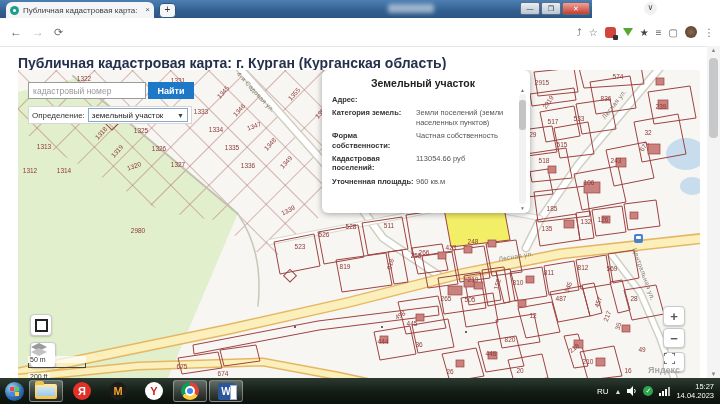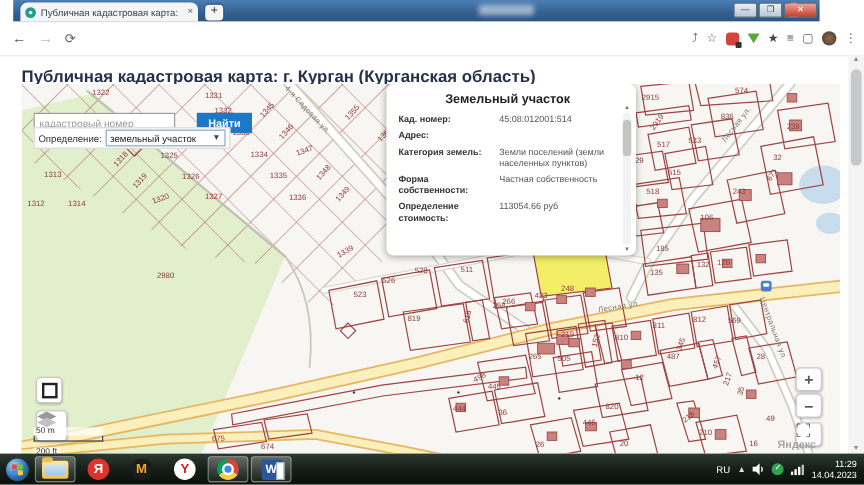--- a/index.html
+++ b/index.html
@@ -1,18 +1,18 @@
 <!DOCTYPE html>
 <html><head>
 <meta charset="utf-8">
 <style>
   html,body{margin:0;padding:0;}
   body{width:720px;height:404px;overflow:hidden;font-family:"Liberation Sans",sans-serif;background:#fff;position:relative;}
   
-  .titlebar{position:absolute;left:11px;top:0;width:672px;height:18px;background:linear-gradient(#4d7fb4,#336091 60%,#2b5684);display:flex;align-items:flex-end;text-decoration:underline;}
+  .titlebar{position:absolute;left:0;top:0;width:592px;height:18px;background:linear-gradient(#4d7fb4,#336091 60%,#2b5684);display:flex;align-items:flex-end;text-decoration:underline;}
   .tab{position:absolute;left:6px;top:2px;width:148px;height:16px;background:#f4f5f6;border-radius:6px 6px 0 0;display:flex;align-items:center;padding:0 4px;box-sizing:border-box;gap:4px;}
   .favicon{width:9px;height:9px;border-radius:50%;background:#1f9e8e;position:relative;flex:none;}
   .favicon:after{content:"";position:absolute;left:3px;top:3px;width:3px;height:3px;background:#fff;border-radius:50%;}
   .tabtitle{font-size:8px;color:#3c4043;white-space:nowrap;overflow:hidden;flex:1;}
   .tabclose{font-size:8px;color:#5f6368;flex:none;line-height:8px;}
   .newtab{position:absolute;left:159px;top:3px;width:15px;height:13px;background:#f4f5f6;border:1px solid #2b5684;border-radius:4px;font-size:10px;line-height:11px;text-align:center;color:#333;}
   .blurtext{position:absolute;left:388px;top:4px;width:46px;height:9px;background:rgba(255,255,255,.5);filter:blur(2px);border-radius:2px;}
   .chev-circle{position:absolute;left:644px;top:2px;width:13px;height:13px;background:#f1f1f1;border-radius:50%;color:#444;font-size:8px;text-align:center;line-height:12px;}
   .winbtns{position:absolute;right:2px;top:2px;display:flex;gap:1px;}
   .winbtn{width:20px;height:13px;background:linear-gradient(#e9eef3,#b9c6d2);border:1px solid #5a6f85;border-radius:2px;font-size:7px;line-height:12px;text-align:center;color:#243442;box-sizing:border-box;}
@@ -35,21 +35,21 @@
   
   .page-h1{position:absolute;left:18px;top:46px;font-size:14px;font-weight:600;color:#25304b;}
   
   .map{position:absolute;left:18px;top:70px;width:682px;height:308px;background:#f7f6f2;overflow:hidden;}
   .map svg{position:absolute;left:0;top:0;}
   .plabel{position:absolute;font-size:6.5px;color:#8d3a3a;white-space:nowrap;transform:translate(-50%,-50%);}
   .slabel{position:absolute;font-size:6.5px;color:#84796b;white-space:nowrap;transform:translate(-50%,-50%);letter-spacing:.3px;}
   .bus{position:absolute;left:616px;top:164px;width:9px;height:9px;background:#4a7fce;border-radius:2px;}
   .bus:after{content:"";position:absolute;left:2px;top:2px;width:5px;height:3px;background:#fff;border-radius:1px;}
   
-  .search-wrap{position:absolute;left:10px;top:24px;display:flex;gap:18px;}
+  .search-wrap{position:absolute;left:10px;top:12px;display:flex;gap:2px;}
   .search-input{width:108px;height:15px;border:1px solid #9b9b9b;background:#fff;font-size:8.5px;padding:0 4px;color:#333;font-family:"Liberation Sans",sans-serif;}
   .search-input::placeholder{color:#999;}
   .find-btn{width:46px;height:17px;background:#1d78c8;color:#fff;border:none;font-size:9px;font-weight:bold;font-family:"Liberation Sans",sans-serif;}
   .def-row{position:absolute;left:10px;top:36px;height:16px;background:#fff;border:1px solid #d7d7d7;display:flex;align-items:center;padding:0 3px;gap:3px;}
   .def-label{font-size:8px;color:#333;}
   .def-select{width:92px;height:12px;border:1px solid #8aa8c8;background:#fff;font-size:8px;color:#222;display:flex;align-items:center;justify-content:space-between;padding:0 3px;}
   .def-chev{font-size:7px;color:#444;}
   
   .ipanel{position:absolute;left:304px;top:0px;width:208px;height:143px;background:#fff;border-radius:6px;box-shadow:0 1px 6px rgba(0,0,0,.35);padding:7px 16px 6px 10px;box-sizing:border-box;}
   .ipanel h3{margin:0 0 6px 0;font-size:10.5px;text-align:center;color:#222;}
@@ -370,37 +370,37 @@
     <div class="def-select">
       <span>земельный участок</span>
       <span class="def-chev">▼</span>
     </div>
   </div>
 
   <div class="ipanel">
     <h3>Земельный участок</h3>
     <div id="panel-rows">
         <div class="prow">
-          <div class="plab">Кад. номер:</div>
-          <div class="pval">45:08:012001:514</div>
-        </div>
-        <div class="prow">
           <div class="plab">Адрес:</div>
         </div>
         <div class="prow">
           <div class="plab">Категория земель:</div>
           <div class="pval">Земли поселений (земли населенных пунктов)</div>
         </div>
         <div class="prow">
           <div class="plab">Форма собственности:</div>
           <div class="pval">Частная собственность</div>
         </div>
         <div class="prow">
-          <div class="plab">Определение стоимость:</div>
+          <div class="plab">Кадастровая поселений:</div>
           <div class="pval">113054.66 руб</div>
+        </div>
+        <div class="prow">
+          <div class="plab">Уточненная площадь:</div>
+          <div class="pval">960 кв.м</div>
         </div>
       </div>
     <div class="pscroll">
       <span class="ar" style="top:-7px">▲</span>
       <div class="thumb"></div>
       <span class="ar" style="bottom:-7px">▼</span>
     </div>
   </div>
 
   <div class="mbtn measure">
@@ -468,17 +468,17 @@
       <path d="M7.5,3 Q9,5 7.5,7" stroke="#fff" fill="none" stroke-width="1"></path>
     </svg>
     <span class="greenchk">✓</span>
     <svg width="11" height="9" viewBox="0 0 11 9">
       <rect x="0" y="6" width="2" height="3" fill="#fff"></rect>
         <rect x="3" y="4" width="2" height="5" fill="#fff"></rect>
       <rect x="6" y="2" width="2" height="7" fill="#fff"></rect>
         <rect x="9" y="0" width="2" height="9" fill="#bbb"></rect>
     </svg>
     <div class="clock">
-      <div>11:29</div>
+      <div>15:27</div>
       <div>14.04.2023</div>
     </div>
   </div>
 </div>
 
 </body></html>

